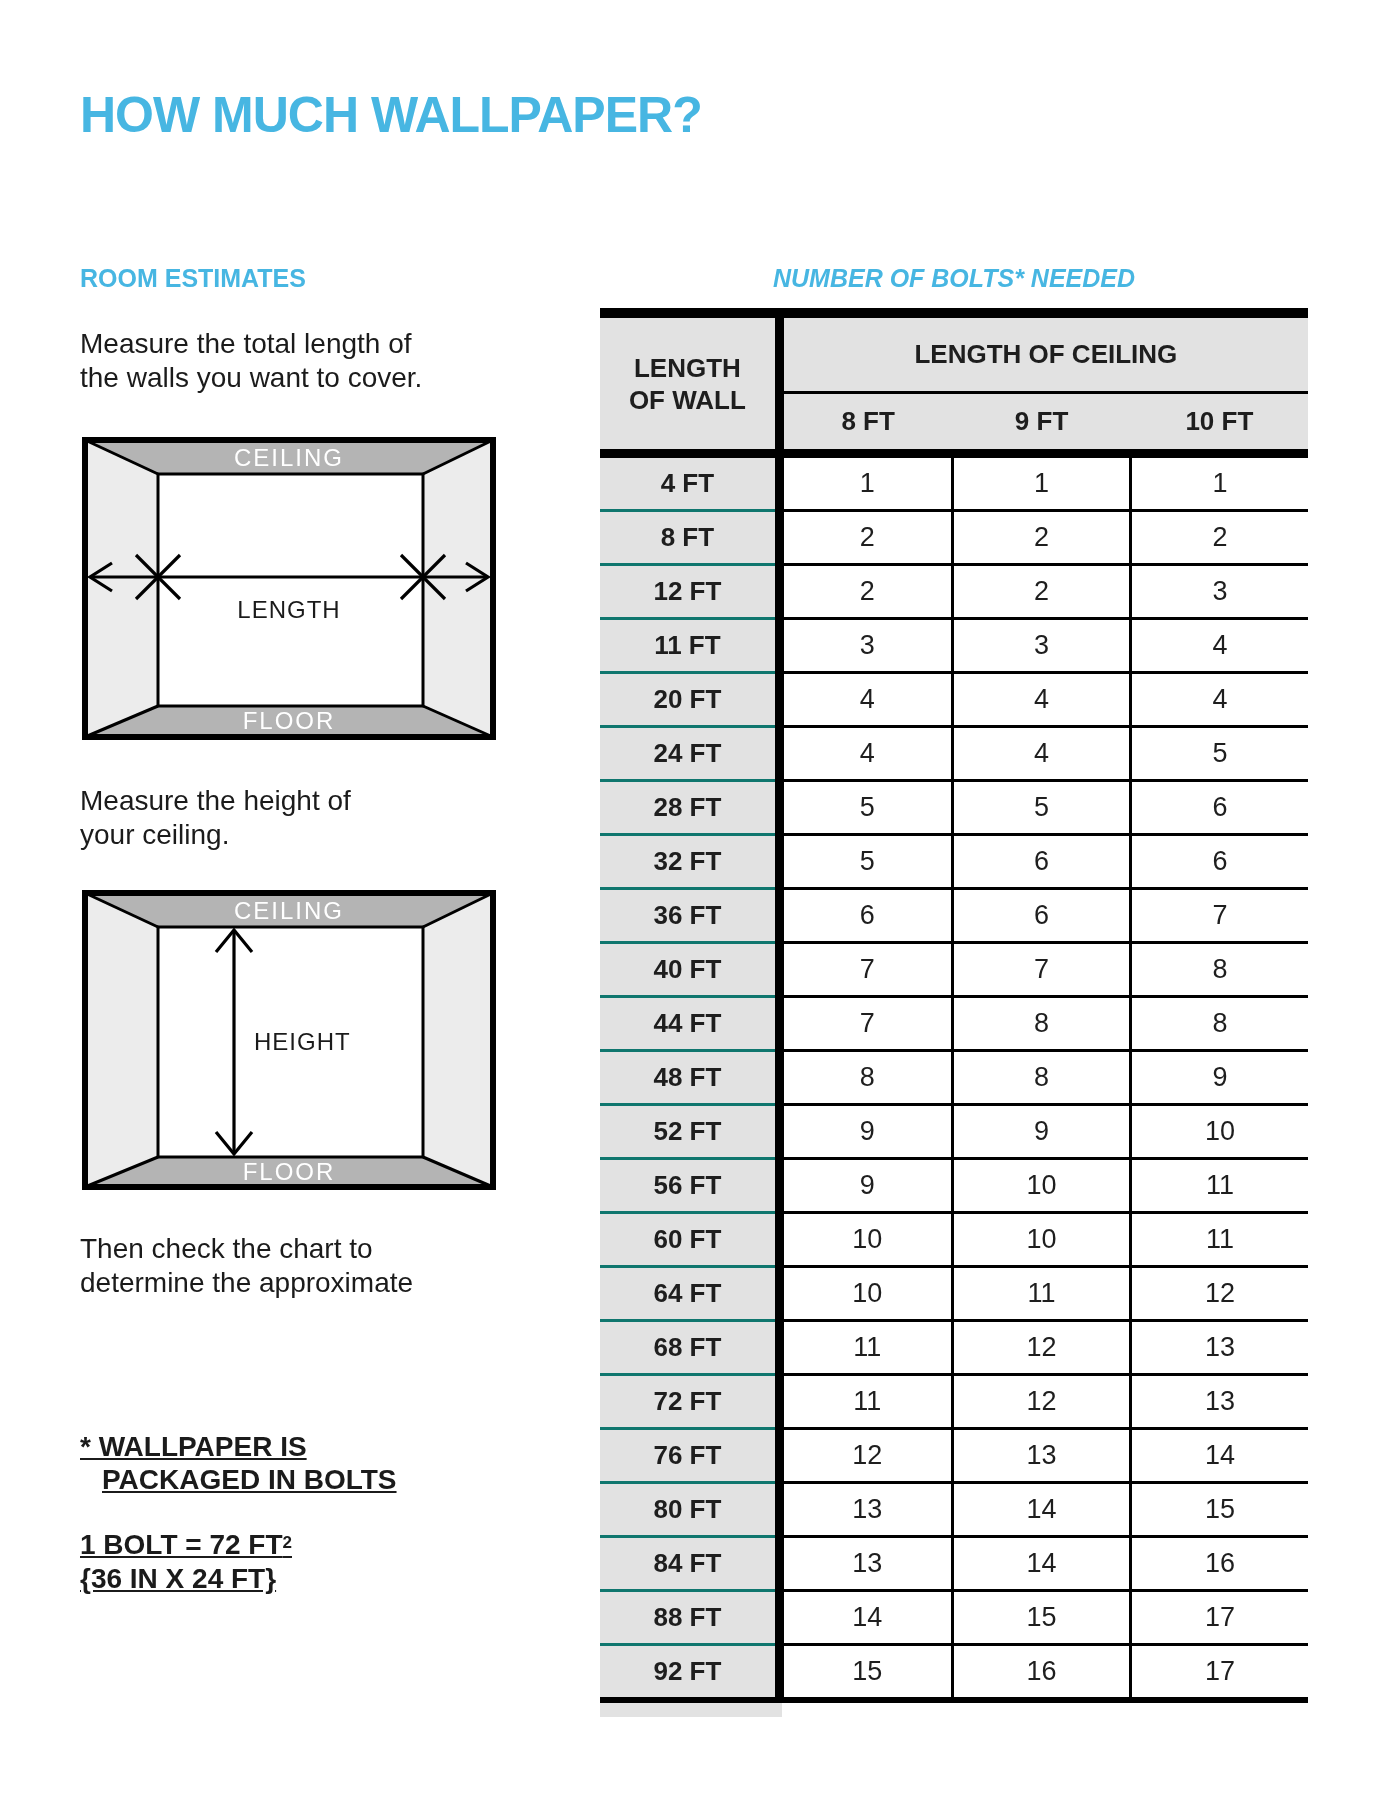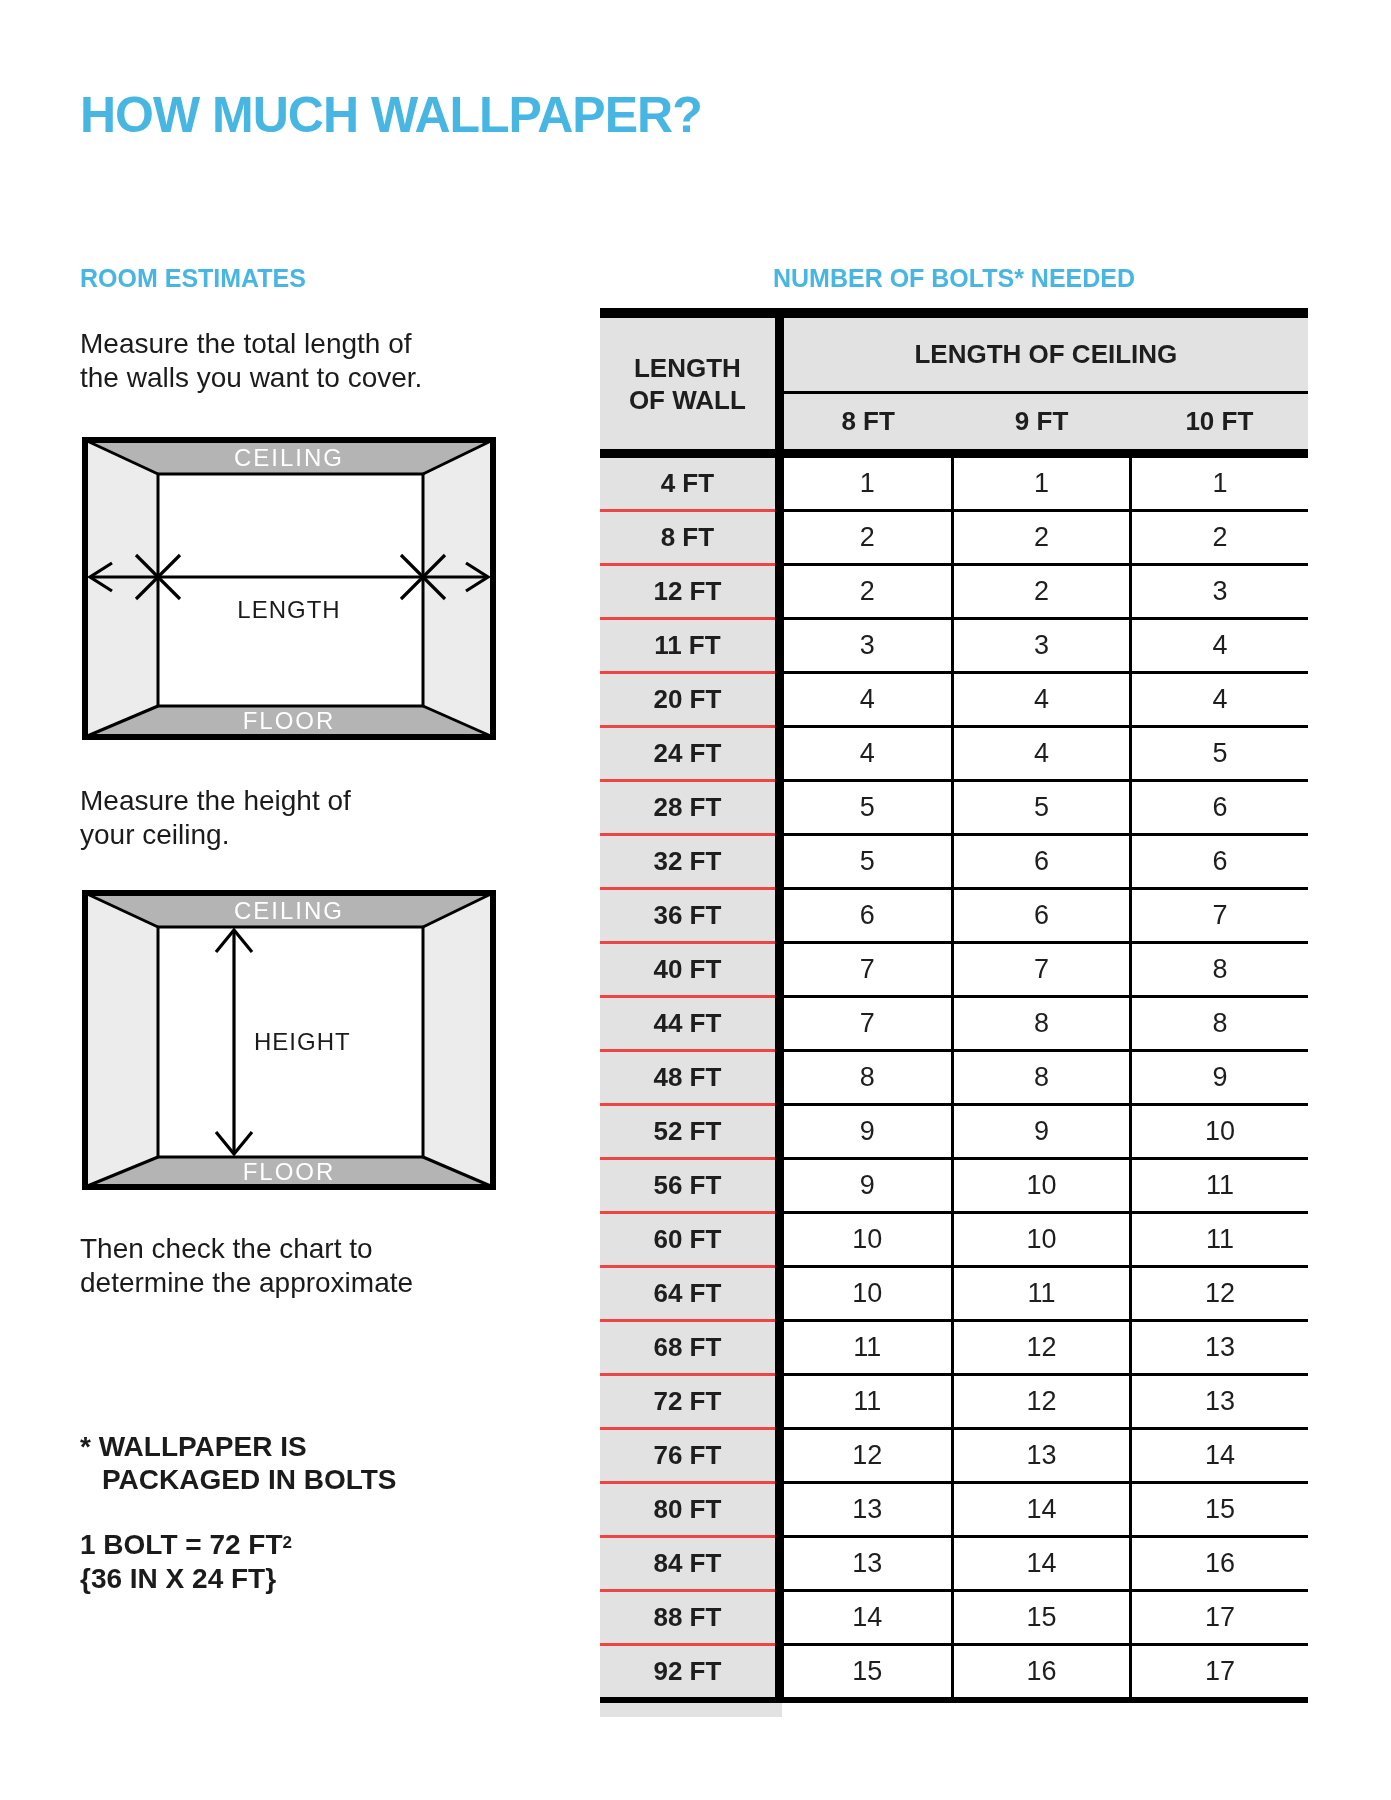--- a/index.html
+++ b/index.html
@@ -8,29 +8,29 @@
     font-family:"Liberation Sans","DejaVu Sans",sans-serif;color:#1e1e1e;
   }
   .title{
     position:absolute;left:80px;top:86px;margin:0;
     font-size:50px;font-weight:bold;letter-spacing:-1px;color:#47b6e2;white-space:nowrap;
   }
   .blue-head{
     margin:0;font-size:25px;font-weight:bold;color:#47b6e2;letter-spacing:0;
   }
   .room-head{position:absolute;left:80px;top:264px;}
-  .table-head{position:absolute;left:600px;top:264px;width:708px;text-align:center;}
+  .table-head{position:absolute;left:600px;top:264px;width:708px;text-align:center;font-style:italic;}
   .para{
     position:absolute;left:80px;margin:0;font-size:28px;line-height:34px;color:#1b1b1b;
   }
   .para1{top:327px;}
   .para2{top:784px;}
   .para3{top:1232px;}
   .bold-note{
-    position:absolute;left:80px;margin:0;font-size:28px;line-height:33px;font-weight:bold;color:#1b1b1b;
+    position:absolute;left:80px;margin:0;font-size:28px;line-height:33px;font-weight:bold;color:#1b1b1b;text-decoration:underline;
   }
   .footnote{top:1430px;}
   .footnote .indent{padding-left:22px;}
   .boltdef{top:1526px;line-height:34px;}
   .boltdef sup{font-size:17px;vertical-align:6px;}
   .diagram{position:absolute;left:82px;}
   .diagram1{top:437px;}
   .diagram2{top:890px;}
 
   .table-wrap{position:absolute;left:600px;top:308px;width:708px;}
@@ -48,21 +48,21 @@
   th.group{
     background:#e2e2e2;font-size:26px;font-weight:bold;height:73px;
     border-bottom:3px solid #000;
   }
   th.sub{
     background:#e2e2e2;font-size:26px;font-weight:bold;height:55px;
     border-bottom:9px solid #000;
   }
   td.label{
     background:#e2e2e2;font-size:26px;font-weight:bold;
-    border-right:9px solid #000;border-bottom:3px solid #ef4444;height:51px;
+    border-right:9px solid #000;border-bottom:3px solid #0f766e;height:51px;
   }
   td.val{
     background:#ffffff;font-size:27px;border-bottom:3px solid #000;height:51px;
   }
   td.val + td.val{border-left:3px solid #000;}
   tbody tr:last-child td{border-bottom:6px solid #000;}
   .overhang{width:182px;height:14px;background:#e2e2e2;}
   svg text{font-family:"Liberation Sans","DejaVu Sans",sans-serif;}
 </style>
 </head>

